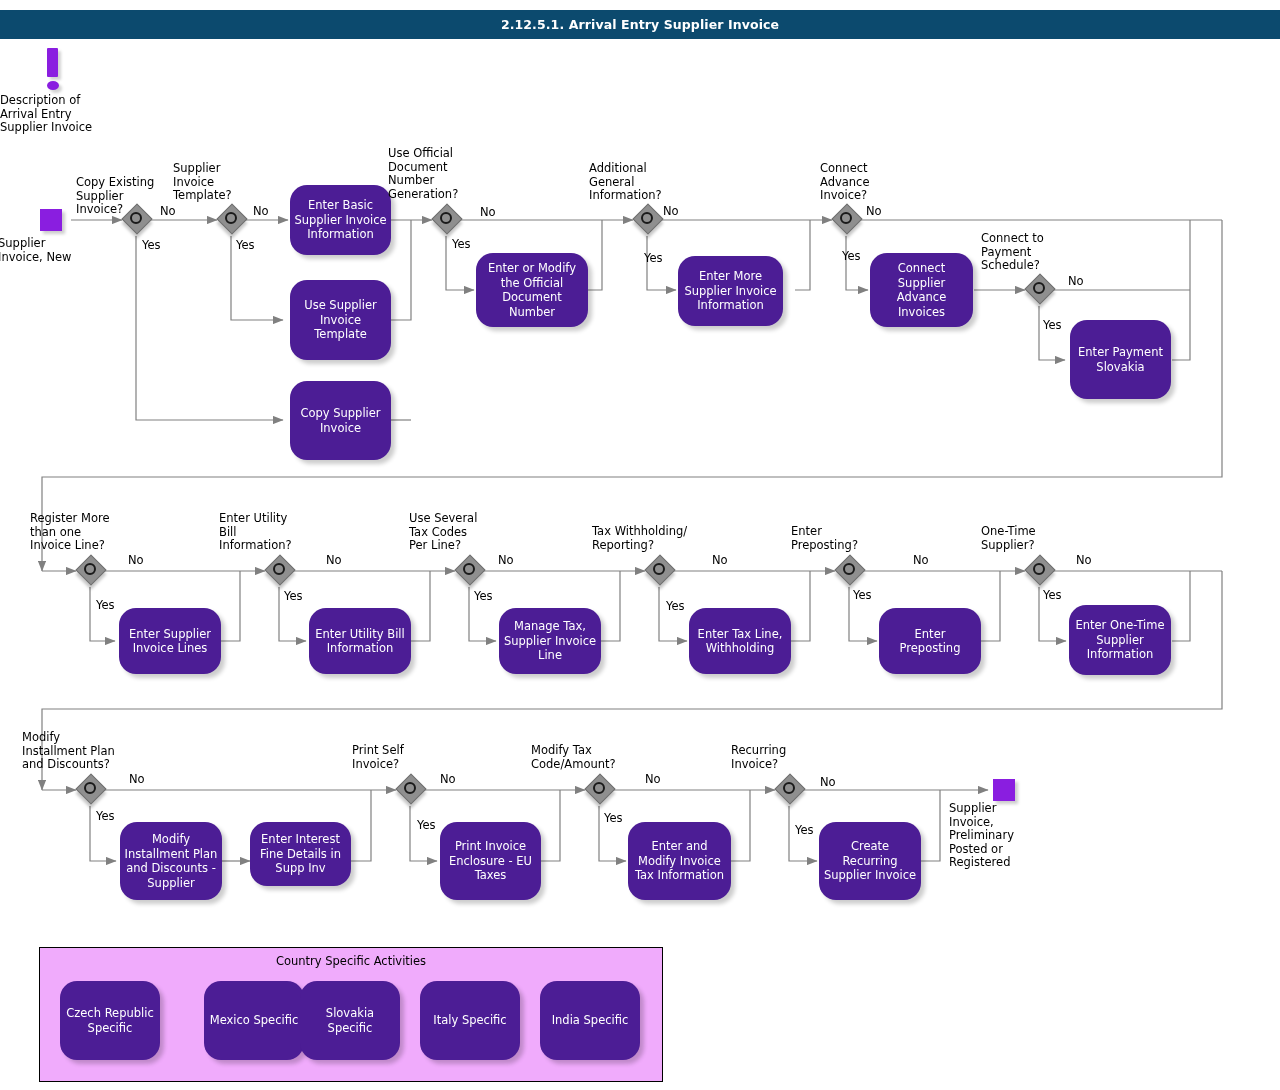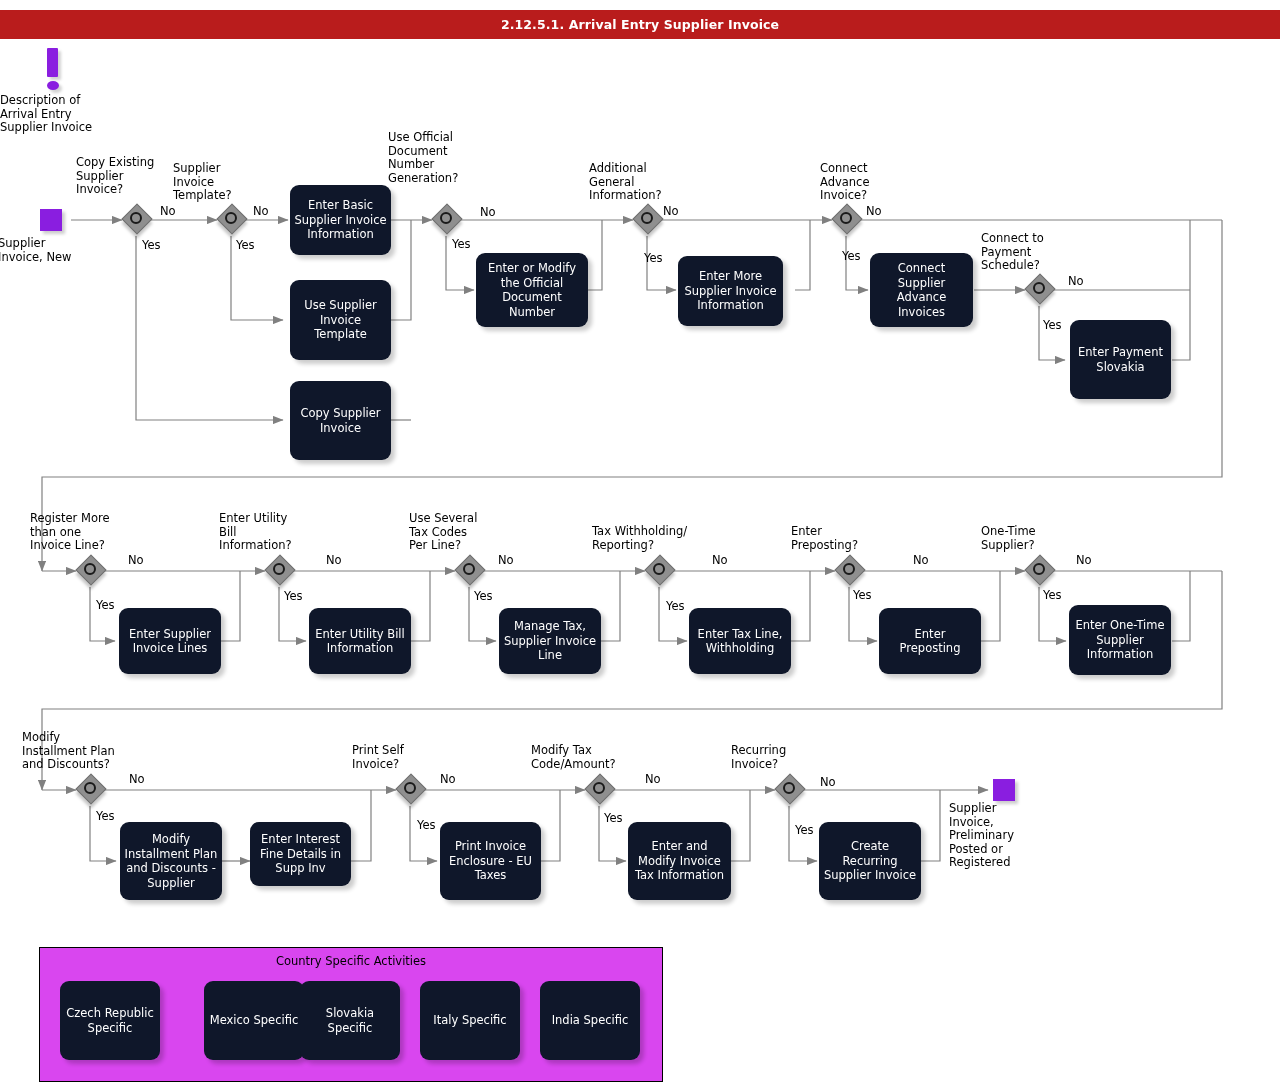--- a/index.html
+++ b/index.html
@@ -1,25 +1,25 @@
 <!DOCTYPE html>
 <html><head>
 <meta charset="utf-8">
 <style>
   html,body{margin:0;padding:0;background:#ffffff;}
   body{width:1280px;height:1090px;position:relative;overflow:hidden;
        font-family:"DejaVu Sans","Liberation Sans",sans-serif;color:#000;}
 
   
   #titlebar{position:absolute;left:0;top:10px;width:1280px;height:29px;
-            background:#b91c1c;color:#fff;font-size:12.5px;font-weight:bold;
+            background:#0c4a6e;color:#fff;font-size:12.5px;font-weight:bold;
             display:flex;align-items:center;justify-content:center;letter-spacing:.1px;}
 
   
-  .task{position:absolute;background:#0f172a;border-radius:9px;color:#fff;
+  .task{position:absolute;background:#4c1d95;border-radius:17px;color:#fff;
         font-size:11.5px;line-height:14.5px;text-align:center;
         display:flex;align-items:center;justify-content:center;
         box-shadow:4px 4px 4px rgba(0,0,0,.20);padding:2px 4px;box-sizing:border-box;}
 
   
   .gw{position:absolute;width:28px;height:28px;}
   .gw .dia{position:absolute;left:2px;top:2px;width:20px;height:20px;
            background:#8f8f8f;border:1px solid #6e6e6e;
            transform:rotate(45deg);box-shadow:3px 3px 3px rgba(0,0,0,.22);}
   .gw .ring{position:absolute;left:6px;top:6px;width:12px;height:12px;border-radius:50%;
@@ -28,21 +28,21 @@
   
   .ev{position:absolute;width:22px;height:22px;background:#8a1ee0;
       box-shadow:3px 3px 3px rgba(0,0,0,.20);}
 
   
   .cap{position:absolute;font-size:11.5px;line-height:13.5px;text-align:left;color:#000;
        white-space:pre;}
   .yn{position:absolute;font-size:11.5px;line-height:13px;color:#000;}
 
   
-  .group{position:absolute;border:1.4px solid #000;background:#d946ef;}
+  .group{position:absolute;border:1.4px solid #000;background:#f0abfc;}
   .group-title{position:absolute;left:0;right:0;top:6px;text-align:center;
                font-size:11.5px;color:#000;}
 
   
   #descmark{position:absolute;left:44px;top:48px;width:24px;height:46px;}
   #descmark .bar{position:absolute;left:3px;top:0;width:11px;height:29px;background:#8a1ee0;
                  box-shadow:3px 3px 3px rgba(0,0,0,.18);border-radius:1px;}
   #descmark .dot{position:absolute;left:2.5px;top:33px;width:12px;height:9px;
                  background:#8a1ee0;border-radius:50%;box-shadow:3px 3px 3px rgba(0,0,0,.18);}
 
@@ -147,21 +147,21 @@
 </svg>
 
 <div class="ev" style="left:40px;top:209px;"></div>
 <div class="cap" style="left:-2px;top:237px;width:125px;">Supplier
 Invoice, New</div>
 
 <div class="gw" style="left:124px;top:206px;">
   <div class="dia"></div>
     <div class="ring"></div>
   </div>
-<div class="cap" style="left:76px;top:156px;width:120px;">Copy Existing
+<div class="cap" style="left:76px;top:176px;width:120px;">Copy Existing
 Supplier
 Invoice?</div>
 <div class="yn" style="left:160px;top:205px;">No</div>
 <div class="yn" style="left:142px;top:239px;">Yes</div>
 
 <div class="gw" style="left:219px;top:206px;">
   <div class="dia"></div>
     <div class="ring"></div>
   </div>
 <div class="cap" style="left:173px;top:162px;width:120px;">Supplier
@@ -176,21 +176,21 @@
 <div class="task" style="left:290px;top:280px;width:101px;height:80px;">Use Supplier
 Invoice
 Template</div>
 <div class="task" style="left:290px;top:381px;width:101px;height:79px;">Copy Supplier
 Invoice</div>
 
 <div class="gw" style="left:434px;top:206px;">
   <div class="dia"></div>
     <div class="ring"></div>
   </div>
-<div class="cap" style="left:388px;top:131px;width:122px;">Use Official
+<div class="cap" style="left:388px;top:147px;width:122px;">Use Official
 Document
 Number
 Generation?</div>
 <div class="yn" style="left:480px;top:206px;">No</div>
 <div class="yn" style="left:452px;top:238px;">Yes</div>
 
 <div class="task" style="left:476px;top:253px;width:112px;height:74px;">Enter or Modify
 the Official
 Document
 Number</div>

